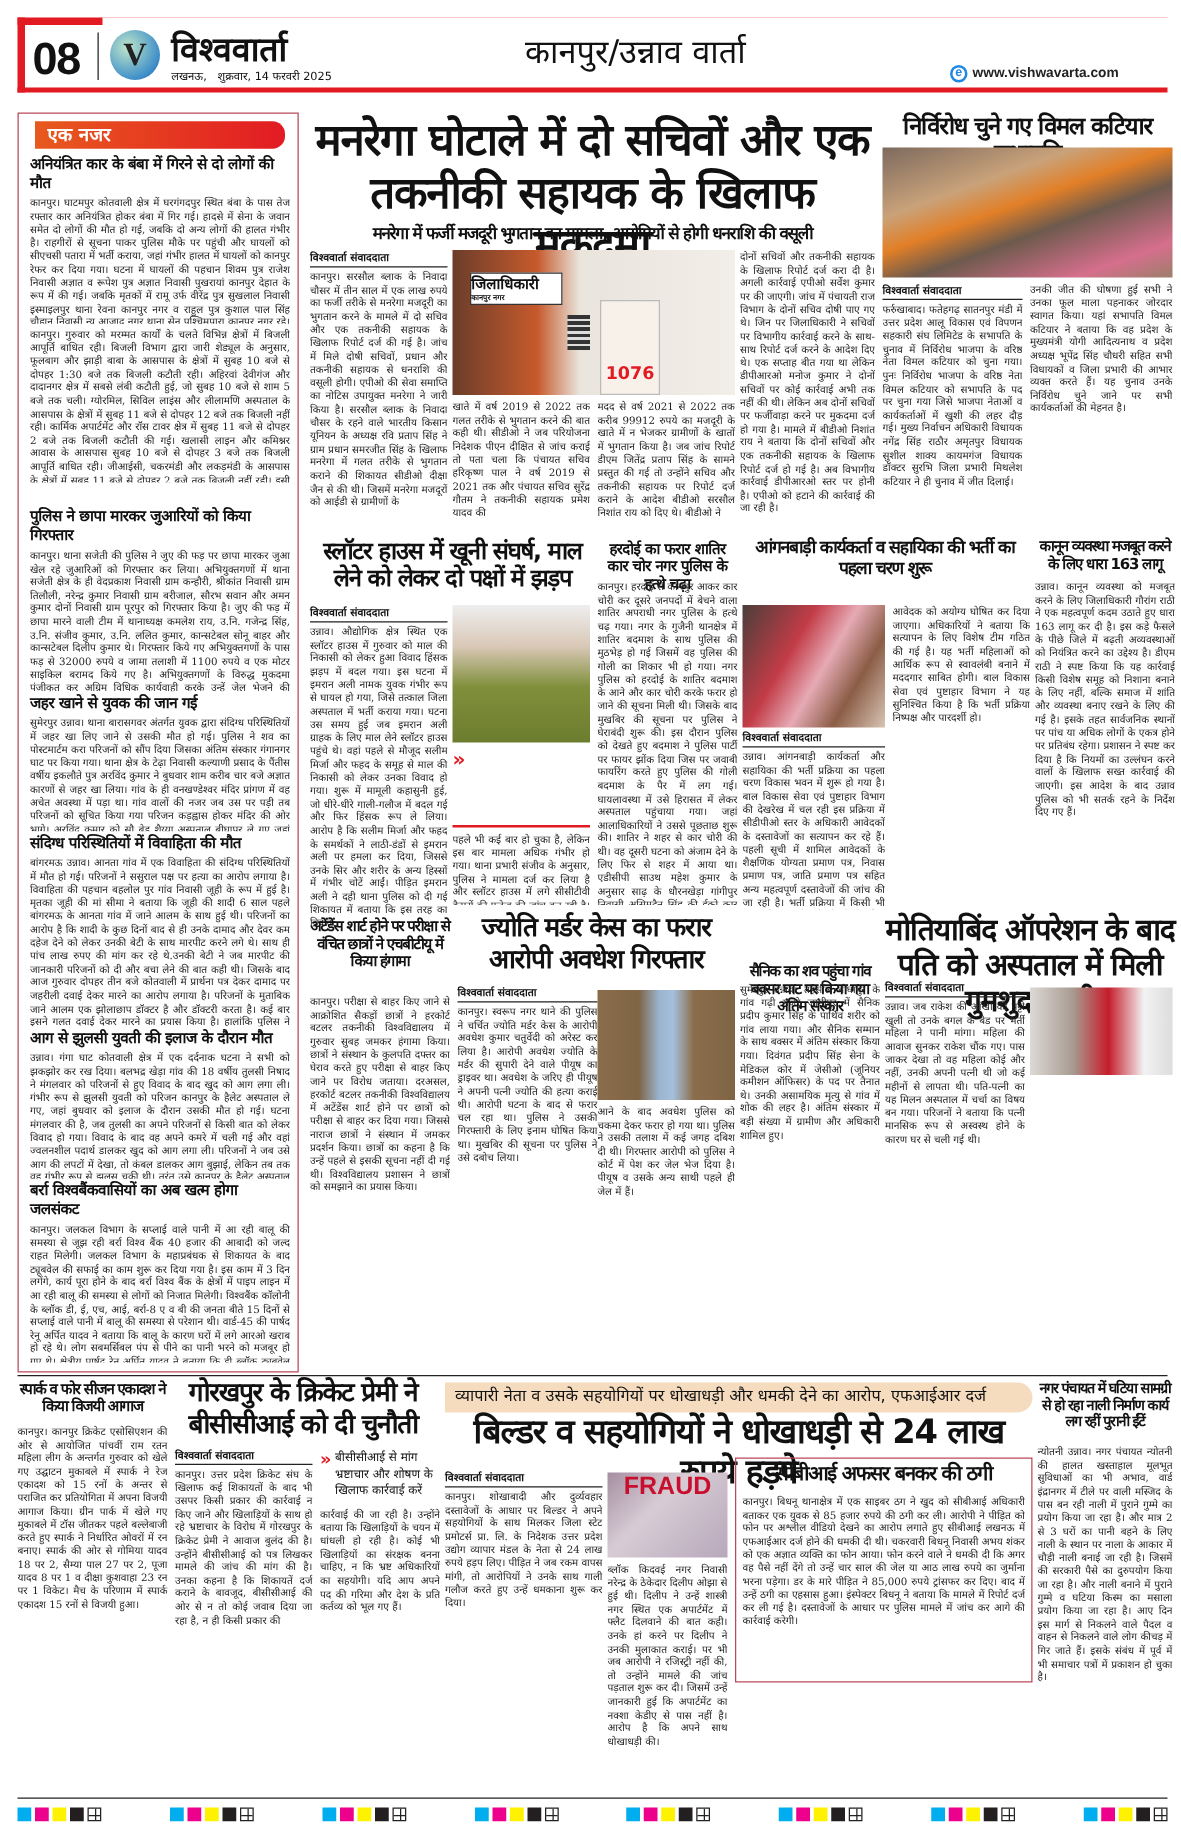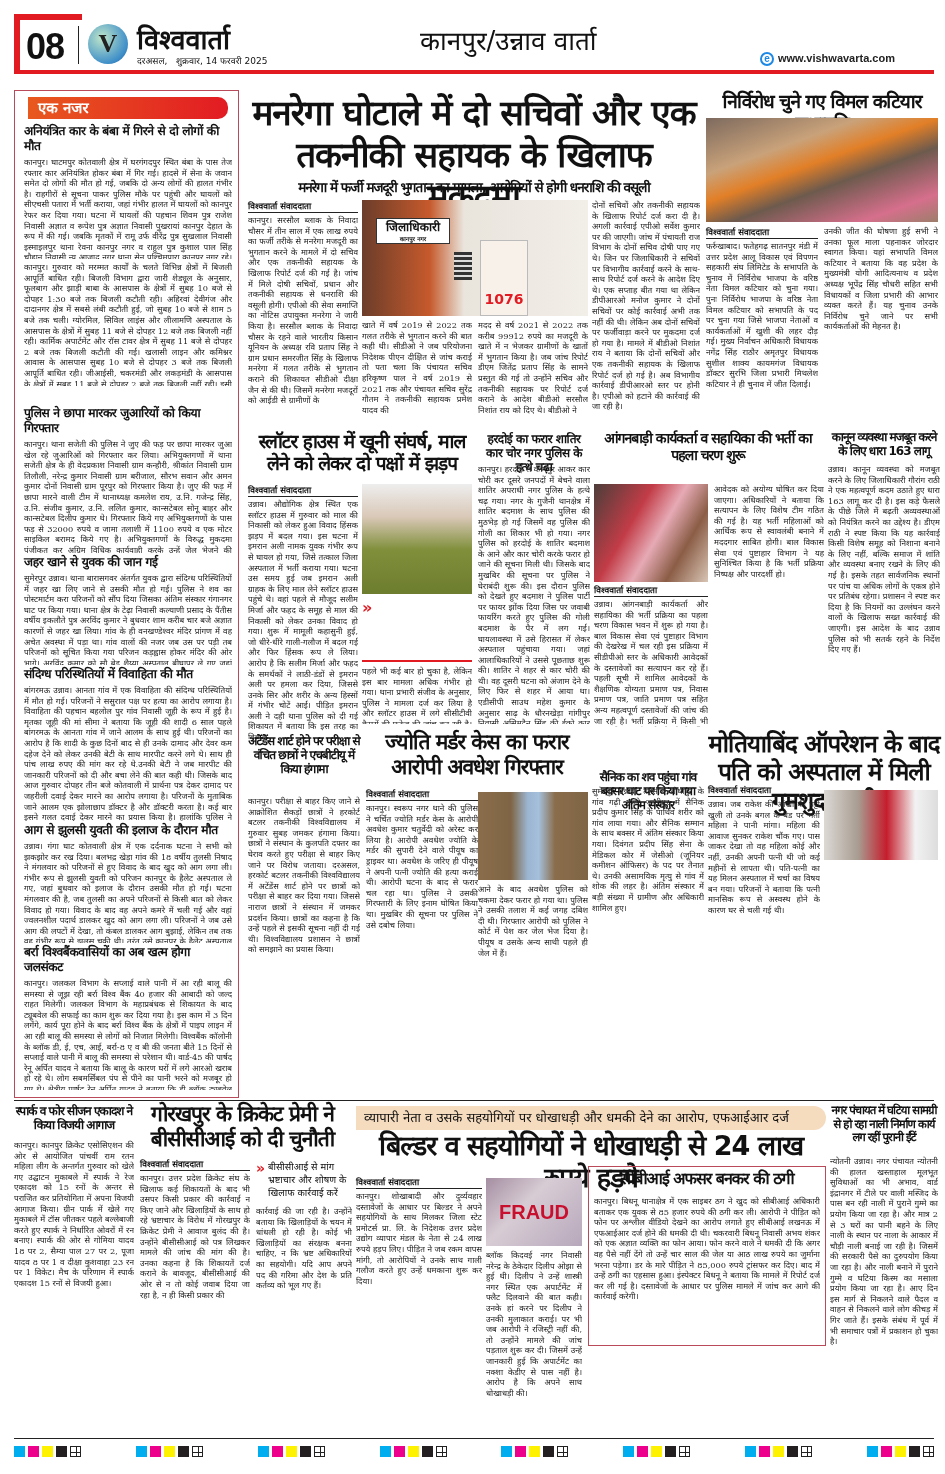--- a/index.html
+++ b/index.html
@@ -35,21 +35,21 @@
 </head>
 <body>
 
 <div class="abs masthead-box"></div>
 <div class="abs pageno">08</div>
 <div class="abs vsep"></div>
 <div class="abs logo">
     <span>V</span>
   </div>
 <div class="abs brand">विश्ववार्ता</div>
-<div class="abs dateline"><span>दरअसल,</span>&nbsp;&nbsp;&nbsp;<span>शुक्रवार, 14 फरवरी 2025</span></div>
+<div class="abs dateline"><span>लखनऊ,</span>&nbsp;&nbsp;&nbsp;<span>शुक्रवार, 14 फरवरी 2025</span></div>
 <div class="abs section">कानपुर/उन्नाव वार्ता</div>
 <div class="abs website"><span class="ie">e</span><span>www.vishwavarta.com</span></div>
 
 <div class="abs leftcol"></div>
 <div class="abs eknajar">एक नजर</div>
 <div class="abs" style="left:24px;top:124px;width:208px">
   <div>
     <div class="lh">अनियंत्रित कार के बंबा में गिरने से दो लोगों की मौत</div>
     <div class="bt" style="margin-top:3px;height:102px;overflow:hidden">कानपुर। घाटमपुर कोतवाली क्षेत्र में घरगंगदपुर स्थित बंबा के पास तेज रफ्तार कार अनियंत्रित होकर बंबा में गिर गई। हादसे में सेना के जवान समेत दो लोगों की मौत हो गई, जबकि दो अन्य लोगों की हालत गंभीर है। राहगीरों से सूचना पाकर पुलिस मौके पर पहुंची और घायलों को सीएचसी पतारा में भर्ती कराया, जहां गंभीर हालत में घायलों को कानपुर रेफर कर दिया गया। घटना में घायलों की पहचान शिवम पुत्र राजेश निवासी अज्ञात व रूपेश पुत्र अज्ञात निवासी पुखरायां कानपुर देहात के रूप में की गई। जबकि मृतकों में रामू उर्फ वीरेंद्र पुत्र सुखलाल निवासी इस्माइलपुर थाना रेवना कानपुर नगर व राहुल पुत्र कुशाल पाल सिंह चौहान निवासी न्यू आजाद नगर थाना सेन पश्चिमपारा कानपुर नगर रहे। मृतकों के शवों को पोस्टमार्टम के लिए भेजा गया है। बताया गया कि सभी कार सवार शादी समारोह में जा रहे थे।</div>
   </div>
@@ -78,21 +78,21 @@
   </div>
 </div>
 
 <div class="abs hl" style="left:248px;top:92px;width:452px;font-size:35px;line-height:42px">मनरेगा घोटाले में दो सचिवों और एक तकनीकी सहायक के खिलाफ मुकदमा</div>
 <div class="abs hl" style="left:248px;top:180px;width:452px;font-size:13.5px">मनरेगा में फर्जी मजदूरी भुगतान का मामला, आरोपियों से होगी धनराशि की वसूली</div>
 <div class="abs" style="left:248px;top:200px;width:110px">
   <div class="by">विश्ववार्ता संवाददाता</div>
   <div class="bt" style="height:218px;overflow:hidden">कानपुर। सरसौल ब्लाक के निवादा चौसर में तीन साल में एक लाख रुपये का फर्जी तरीके से मनरेगा मजदूरी का भुगतान करने के मामले में दो सचिव और एक तकनीकी सहायक के खिलाफ रिपोर्ट दर्ज की गई है। जांच में मिले दोषी सचिवों, प्रधान और तकनीकी सहायक से धनराशि की वसूली होगी। एपीओ की सेवा समाप्ति का नोटिस उपायुक्त मनरेगा ने जारी किया है। सरसौल ब्लाक के निवादा चौसर के रहने वाले भारतीय किसान यूनियन के अध्यक्ष रवि प्रताप सिंह ने ग्राम प्रधान समरजीत सिंह के खिलाफ मनरेगा में गलत तरीके से भुगतान कराने की शिकायत सीडीओ दीक्षा जैन से की थी। जिसमें मनरेगा मजदूरों को आईडी से ग्रामीणों के</div>
 </div>
 <div class="abs photo" style="left:362px;top:200px;width:226px;height:116px;background:linear-gradient(90deg,#6b3d2a 0%,#c65a2c 30%,#e9e4dc 45%,#f2eee8 100%)">
-  <div class="abs" style="left:14px;top:18px;width:74px;height:26px;background:#fff;border:1px solid #333;font-size:12px;font-weight:bold;text-align:center;line-height:16px"><span>जिलाधिकारी</span><div style="font-size:6px;line-height:7px">कानपुर नगर</div></div>
+  <div class="abs" style="left:14px;top:18px;width:74px;height:26px;background:#fff;border:1px solid #333;font-size:12px;font-weight:bold;line-height:16px"><span>जिलाधिकारी</span><div style="font-size:6px;line-height:7px">कानपुर नगर</div></div>
   <div class="abs" style="left:92px;top:52px;width:18px;height:28px;background:repeating-linear-gradient(180deg,#333 0 3px,#ddd 3px 5px)"></div>
   <div class="abs" style="left:118px;top:40px;width:48px;height:76px;background:#f7f1ea;border:1px solid #bbb;color:#e21b23;font-weight:bold;font-size:14px;padding-top:50px;text-align:center">1076</div>
 </div>
 <div class="abs" style="left:362px;top:320px;width:110px">
     <div class="bt" style="height:104px;overflow:hidden">खाते में वर्ष 2019 से 2022 तक गलत तरीके से भुगतान करने की बात कही थी। सीडीओ ने जब परियोजना निदेशक पीएन दीक्षित से जांच कराई तो पता चला कि पंचायत सचिव हरिकृष्ण पाल ने वर्ष 2019 से 2021 तक और पंचायत सचिव सुरेंद्र गौतम ने तकनीकी सहायक प्रमेश यादव की</div>
   </div>
 <div class="abs" style="left:478px;top:320px;width:110px">
     <div class="bt" style="height:104px;overflow:hidden">मदद से वर्ष 2021 से 2022 तक करीब 99912 रुपये का मजदूरी के खाते में न भेजकर ग्रामीणों के खातों में भुगतान किया है। जब जांच रिपोर्ट डीएम जितेंद्र प्रताप सिंह के सामने प्रस्तुत की गई तो उन्होंने सचिव और तकनीकी सहायक पर रिपोर्ट दर्ज कराने के आदेश बीडीओ सरसौल निशांत राय को दिए थे। बीडीओ ने</div>
   </div>
 <div class="abs" style="left:592px;top:200px;width:108px">
@@ -189,21 +189,21 @@
 <div class="abs" style="left:256px;top:1206px;width:96px">
     <div class="bt" style="height:224px;overflow:hidden">कार्रवाई की जा रही है। उन्होंने बताया कि खिलाड़ियों के चयन में धांधली हो रही है। कोई भी खिलाड़ियों का संरक्षक बनना चाहिए, न कि भ्रष्ट अधिकारियों का सहयोगी। यदि आप अपने पद की गरिमा और देश के प्रति कर्तव्य को भूल गए हैं।</div>
   </div>
 
 <div class="abs pill" style="left:356px;top:1106px;width:470px;font-size:13px">व्यापारी नेता व उसके सहयोगियों पर धोखाधड़ी और धमकी देने का आरोप, एफआईआर दर्ज</div>
 <div class="abs hl" style="left:356px;top:1130px;width:470px;font-size:27px">बिल्डर व सहयोगियों ने धोखाधड़ी से 24 लाख रुपये हड़पे</div>
 <div class="abs" style="left:356px;top:1176px;width:126px">
   <div class="by">विश्ववार्ता संवाददाता</div>
   <div class="bt" style="height:250px;overflow:hidden">कानपुर। शोखाबादी और दुर्व्यवहार दस्तावेजों के आधार पर बिल्डर ने अपने सहयोगियों के साथ मिलकर जिला स्टेट प्रमोटर्स प्रा. लि. के निदेशक उत्तर प्रदेश उद्योग व्यापार मंडल के नेता से 24 लाख रुपये हड़प लिए। पीड़ित ने जब रकम वापस मांगी, तो आरोपियों ने उनके साथ गाली गलौज करते हुए उन्हें धमकाना शुरू कर दिया।</div>
 </div>
-<div class="abs photo" style="left:486px;top:1178px;width:96px;height:68px;background:linear-gradient(135deg,#a58ea2 0%,#d7ccd4 40%,#b7a7bb 100%);display:flex;align-items:center;justify-content:center">
+<div class="abs photo" style="left:486px;top:1178px;width:96px;height:68px;background:linear-gradient(135deg,#a58ea2 0%,#d7ccd4 40%,#b7a7bb 100%);display:flex;justify-content:center">
   <span style="color:#c8102e;font-weight:bold;font-size:20px;font-family:'Liberation Sans',sans-serif">FRAUD</span>
 </div>
 <div class="abs" style="left:486px;top:1250px;width:96px">
     <div class="bt" style="height:176px;overflow:hidden">ब्लॉक किदवई नगर निवासी नरेन्द्र के ठेकेदार दिलीप ओझा से हुई थी। दिलीप ने उन्हें शास्त्री नगर स्थित एक अपार्टमेंट में फ्लैट दिलवाने की बात कही। उनके हां करने पर दिलीप ने उनकी मुलाकात कराई। पर भी जब आरोपी ने रजिस्ट्री नहीं की, तो उन्होंने मामले की जांच पड़ताल शुरू कर दी। जिसमें उन्हें जानकारी हुई कि अपार्टमेंट का नक्शा केडीए से पास नहीं है। आरोप है कि अपने साथ धोखाधड़ी की।</div>
   </div>
 
 <div class="abs box" style="left:588px;top:1166px;width:238px;height:180px"></div>
 <div class="abs hl" style="left:592px;top:1170px;width:230px;font-size:16px">सीबीआई अफसर बनकर की ठगी</div>
 <div class="abs" style="left:594px;top:1196px;width:226px">
     <div class="bt" style="height:146px;overflow:hidden">कानपुर। बिधनू थानाक्षेत्र में एक साइबर ठग ने खुद को सीबीआई अधिकारी बताकर एक युवक से 85 हजार रुपये की ठगी कर ली। आरोपी ने पीड़ित को फोन पर अश्लील वीडियो देखने का आरोप लगाते हुए सीबीआई लखनऊ में एफआईआर दर्ज होने की धमकी दी थी। चकरवारी बिधनू निवासी अभय शंकर को एक अज्ञात व्यक्ति का फोन आया। फोन करने वाले ने धमकी दी कि अगर वह पैसे नहीं देंगे तो उन्हें चार साल की जेल या आठ लाख रुपये का जुर्माना भरना पड़ेगा। डर के मारे पीड़ित ने 85,000 रुपये ट्रांसफर कर दिए। बाद में उन्हें ठगी का एहसास हुआ। इंस्पेक्टर बिधनू ने बताया कि मामले में रिपोर्ट दर्ज कर ली गई है। दस्तावेजों के आधार पर पुलिस मामले में जांच कर आगे की कार्रवाई करेगी।</div>

